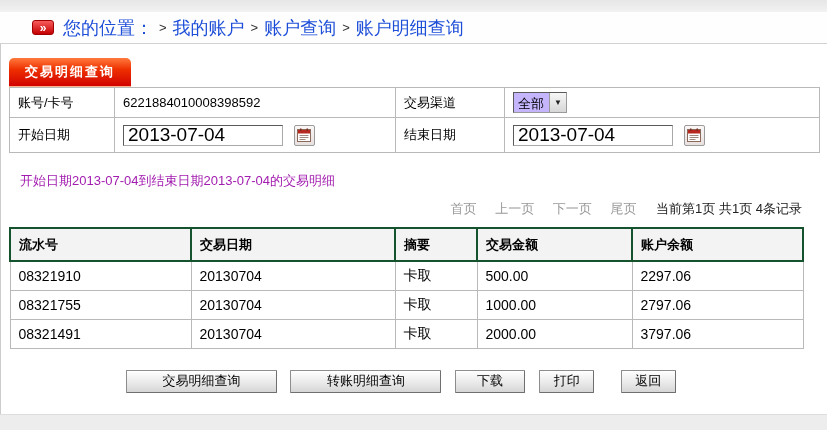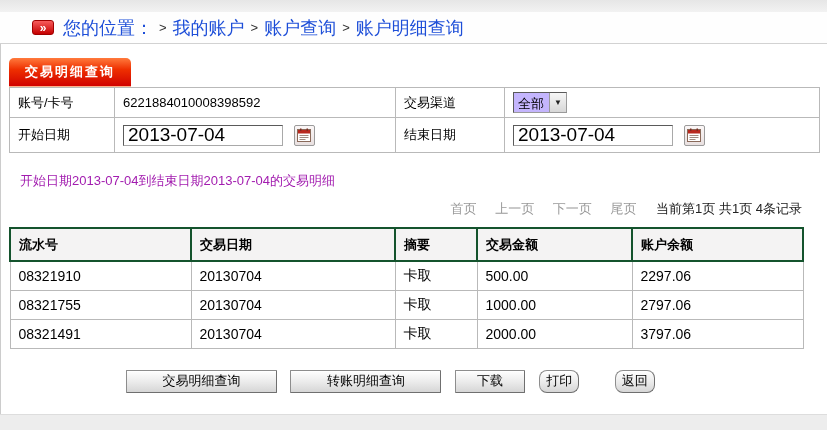--- a/index.html
+++ b/index.html
@@ -65,21 +65,21 @@
 
   .btn-row { margin: 21px 0 0 125px; height: 24px; }
   .win-btn { display: inline-block; height: 23px; font-size: 13px;
     font-family: "Liberation Sans", sans-serif; color: #000; text-align: center;
     background: linear-gradient(#fefefe, #ececec 50%, #d6d6d6);
     border: 1px solid #8d8d8d; border-bottom-color: #6f6f6f; border-right-color: #6f6f6f;
     box-shadow: 0 1px 0 #fff inset; border-radius: 1px; cursor: pointer;
     vertical-align: top; padding: 0; }
   .btn-w150 { width: 151px; margin-right: 9px; }
   .btn-w70  { width: 70px;  margin-right: 10px; }
-  .btn-w55  { width: 40px;  margin-right: 10px; border-radius: 8px; }
+  .btn-w55  { width: 55px;  margin-right: 1px; }
   .btn-last { margin-left: 21px; }
 
   .bottom-strip { height: 16px; background: #ededed; border-top: 1px solid #dddddd; }
 </style>
 </head>
 <body>
 
 <div class="top-strip"></div>
 
 <div class="breadcrumb-bar">

